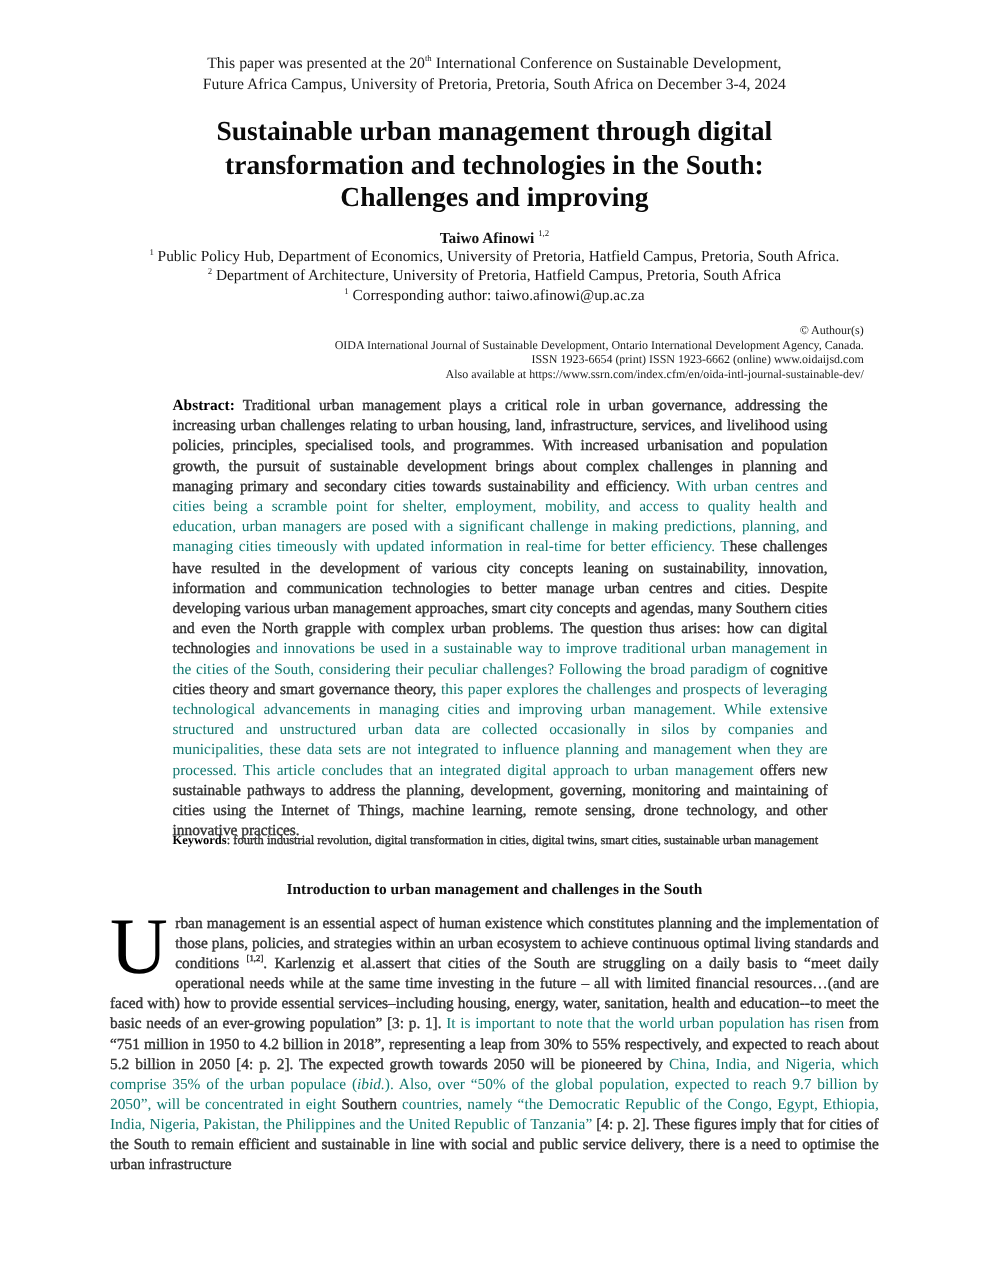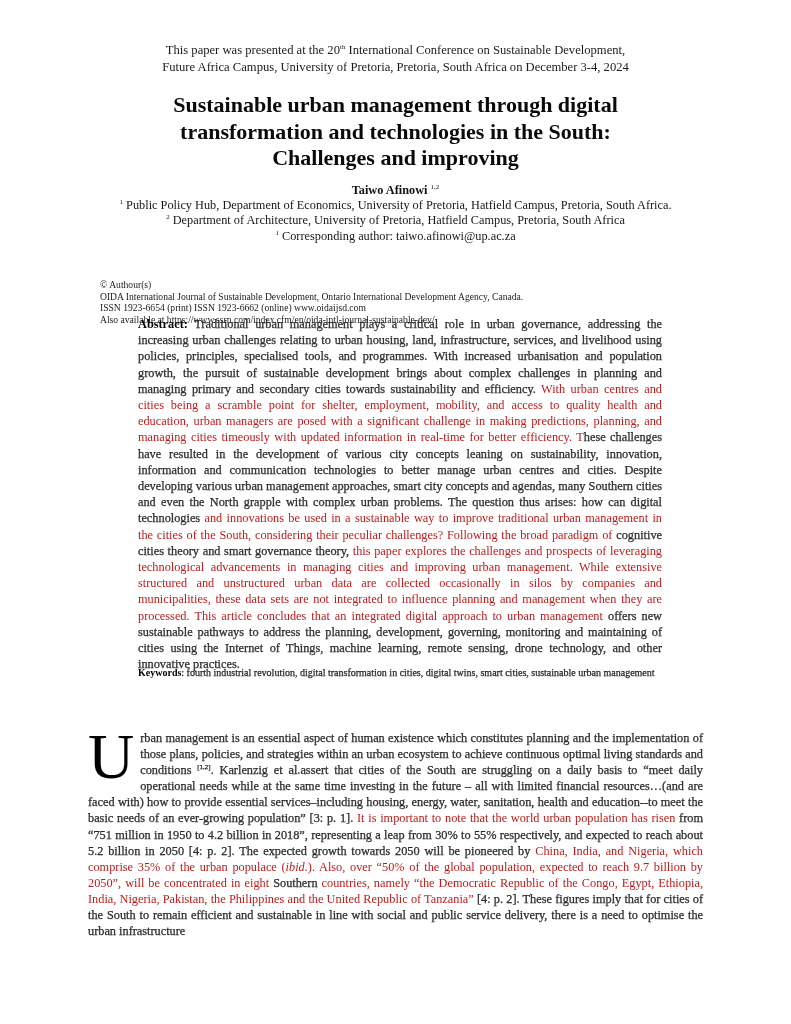--- a/index.html
+++ b/index.html
@@ -10,26 +10,26 @@
                font-size: 12.6px; line-height: 17px; color: #1a1a1a; }
   .conf-note sup { font-size: 7px; line-height: 0; }
   .title { position: absolute; left: 80px; width: 631px; top: 92px; text-align: center;
            font-weight: bold; font-size: 22px; line-height: 26.5px; color: #0a0a0a; margin: 0; }
   .author { position: absolute; left: 100px; width: 591px; top: 183px; text-align: center;
             font-weight: bold; font-size: 12.3px; line-height: 15px; }
   .author sup { font-size: 7px; line-height: 0; font-weight: normal; }
   .affils { position: absolute; left: 60px; width: 671px; top: 198px; text-align: center;
             font-size: 12.3px; line-height: 15.3px; color: #161616; }
   .affils sup { font-size: 7px; line-height: 0; }
-  .copyright { position: absolute; left: 100px; width: 591px; top: 259px; text-align: left;
-               font-size: 9.6px; line-height: 11.6px; color: #1a1a1a; margin-top: 20px; }
+  .copyright { position: absolute; left: 100px; width: 591px; top: 259px; text-align: right;
+               font-size: 9.6px; line-height: 11.6px; color: #1a1a1a; }
   .abstract { position: absolute; left: 138px; width: 524px; top: 316px;
               font-size: 12.3px; line-height: 16.2px; text-align: justify; margin: 0; }
   .dk { color: #404040; -webkit-text-stroke: 0.25px #0c0c0c; }
-  .lt { color: #b91c1c; margin-top: 28px; }
+  .lt { color: #0f766e; margin-top: 28px; }
   .lbl { font-weight: bold; color: #000; }
   .keywords { position: absolute; left: 138px; width: 524px; top: 665px;
               font-size: 10px; line-height: 16px; text-align: left; margin: 0; }
   .section-head { position: absolute; left: 100px; width: 591px; top: 704px; text-align: center;
                   font-weight: bold; font-size: 12.3px; line-height: 15px; margin: 0; }
   .body-text { position: absolute; left: 88px; width: 615px; top: 730px;
                font-size: 12.3px; line-height: 16.1px; text-align: justify; margin: 0; }
   .dropcap { float: left; font-size: 64px; line-height: 52px; margin: 1px 6px 0 0; color: #000;
              font-family: "Liberation Serif", serif; }
   .body-text sup { font-size: 7px; line-height: 0; }
@@ -64,16 +64,17 @@
     <div>© Authour(s)</div>
     <div>OIDA International Journal of Sustainable Development, Ontario International Development Agency, Canada.</div>
     <div>ISSN 1923-6654 (print) ISSN 1923-6662 (online) www.oidaijsd.com</div>
     <div>Also available at https://www.ssrn.com/index.cfm/en/oida-intl-journal-sustainable-dev/</div>
   </div>
 
   <p class="abstract"><span class="lbl">Abstract:</span><span class="dk"> Traditional urban management plays a critical role in urban governance, addressing the increasing urban challenges relating to urban housing, land, infrastructure, services, and livelihood using policies, principles, specialised tools, and programmes. With increased urbanisation and population growth, the pursuit of sustainable development brings about complex challenges in planning and managing primary and secondary cities towards sustainability and efficiency.</span><span class="lt"> With urban centres and cities being a scramble point for shelter, employment, mobility, and access to quality health and education, urban managers are posed with a significant challenge in making predictions, planning, and managing cities timeously with updated information in real-time for better efficiency. T</span><span class="dk">hese challenges have resulted in the development of various city concepts leaning on sustainability, innovation, information and communication technologies to better manage urban centres and cities. Despite developing various urban management approaches, smart city concepts and agendas, many Southern cities and even the North grapple with complex urban problems. The question thus arises: how can digital technologies</span><span class="lt"> and innovations be used in a sustainable way to improve traditional urban management in the cities of the South, considering their peculiar challenges? Following the broad paradigm of </span><span class="dk">cognitive cities theory and smart governance theory,</span><span class="lt"> this paper explores the challenges and prospects of leveraging technological advancements in managing cities and improving urban management. While extensive structured and unstructured urban data are collected occasionally in silos by companies and municipalities, these data sets are not integrated to influence planning and management when they are processed. This article concludes that an integrated digital approach to urban management </span><span class="dk">offers new sustainable pathways to address the planning, development, governing, monitoring and maintaining of cities using the Internet of Things, machine learning, remote sensing, drone technology, and other innovative practices.</span></p>
 
   <p class="keywords"><span class="lbl">Keywords</span><span class="dk">: fourth industrial revolution, digital transformation in cities, digital twins, smart cities, sustainable urban management</span></p>
 
+  <h2 class="section-head">Introduction to urban management and challenges in the South</h2>
 
   <p class="body-text"><span class="dropcap">U</span><span class="dk">rban management is an essential aspect of human existence which constitutes planning and the implementation of those plans, policies, and strategies within an urban ecosystem to achieve continuous optimal living standards and conditions </span><sup class="dk">[1,2]</sup><span class="dk">. Karlenzig et al.assert that cities of the South are struggling on a daily basis to “meet daily operational needs while at the same time investing in the future – all with limited financial resources…(and are faced with) how to provide essential services–including housing, energy, water, sanitation, health and education--to meet the basic needs of an ever-growing population” [3: p. 1].</span><span class="lt"> It is important to note that the world urban population has risen </span><span class="dk">from “751 million in 1950 to 4.2 billion in 2018”, representing a leap from 30% to 55% respectively, and expected to reach about 5.2 billion in 2050 [4: p. 2]. The expected growth towards 2050 will be pioneered by</span><span class="lt"> China, India, and Nigeria, which comprise 35% of the urban populace (</span><em class="lt">ibid.</em><span class="lt">). Also, over “50% of the global population, expected to reach 9.7 billion by 2050”, will be concentrated in eight </span><span class="dk">Southern</span><span class="lt"> countries, namely “the Democratic Republic of the Congo, Egypt, Ethiopia, India, Nigeria, Pakistan, the Philippines and the United Republic of Tanzania”</span><span class="dk"> [4: p. 2]. These figures imply that for cities of the South to remain efficient and sustainable in line with social and public service delivery, there is a need to optimise the urban infrastructure</span></p>
 
 </div>
 
 </body></html>

